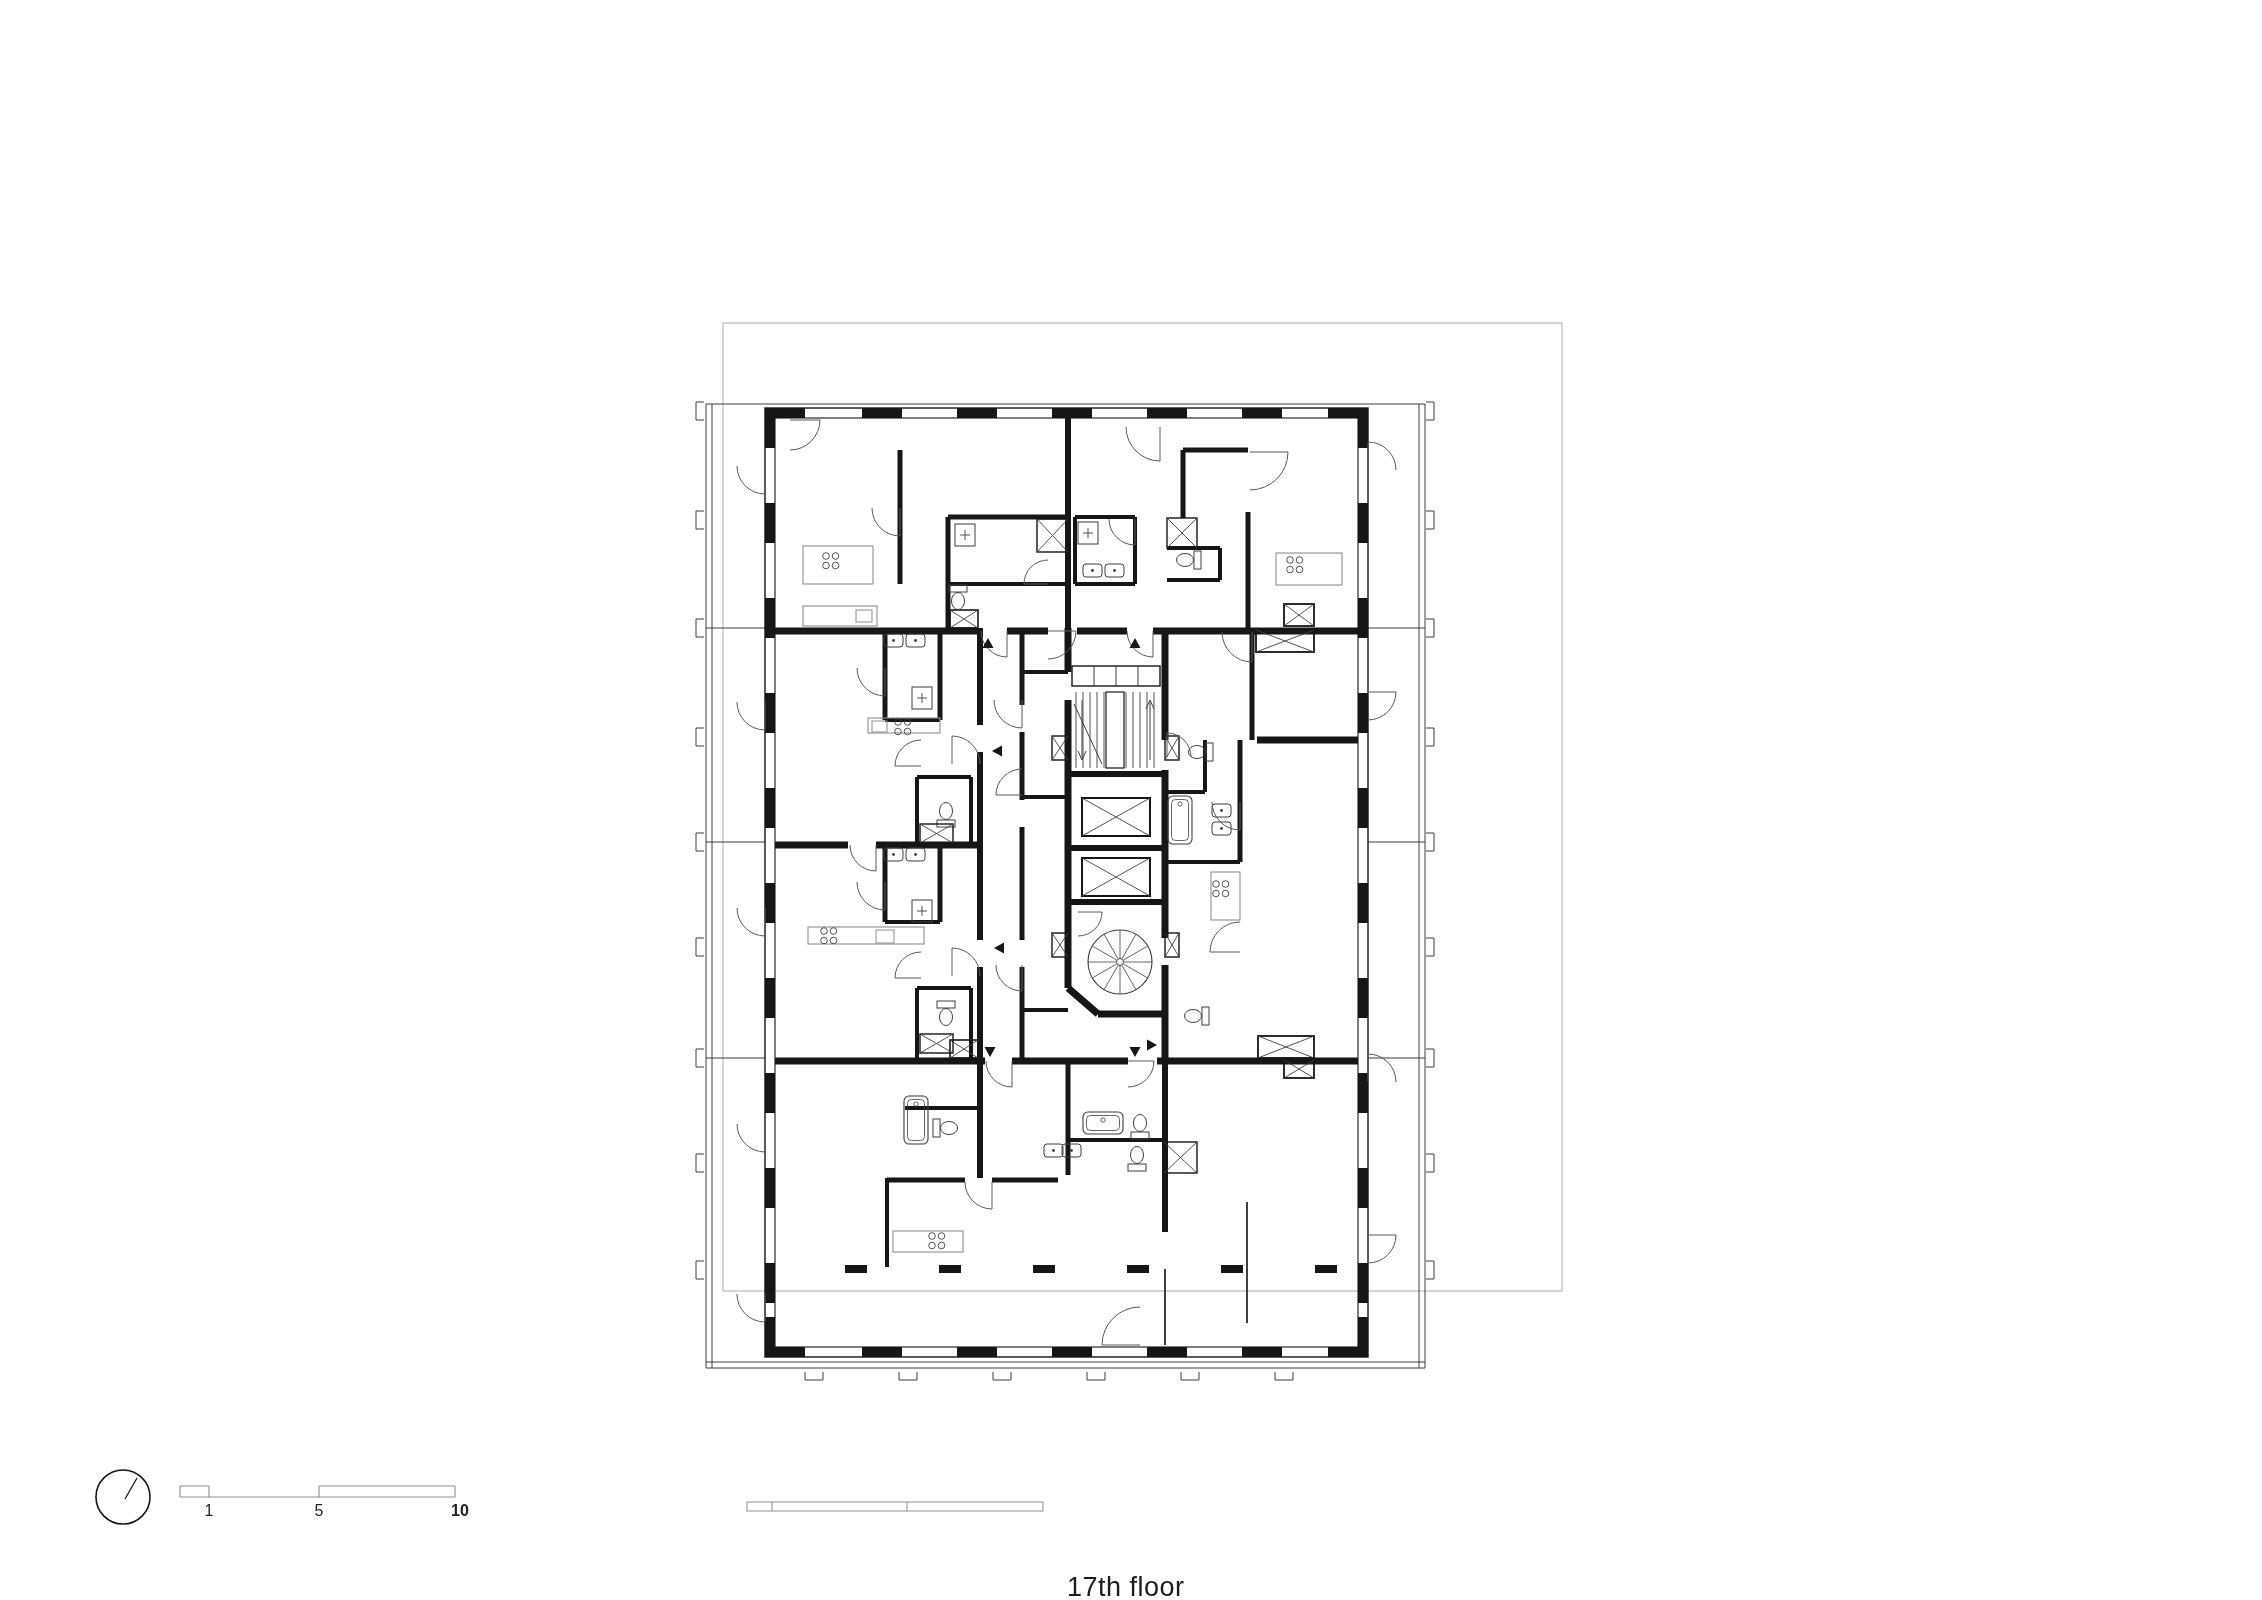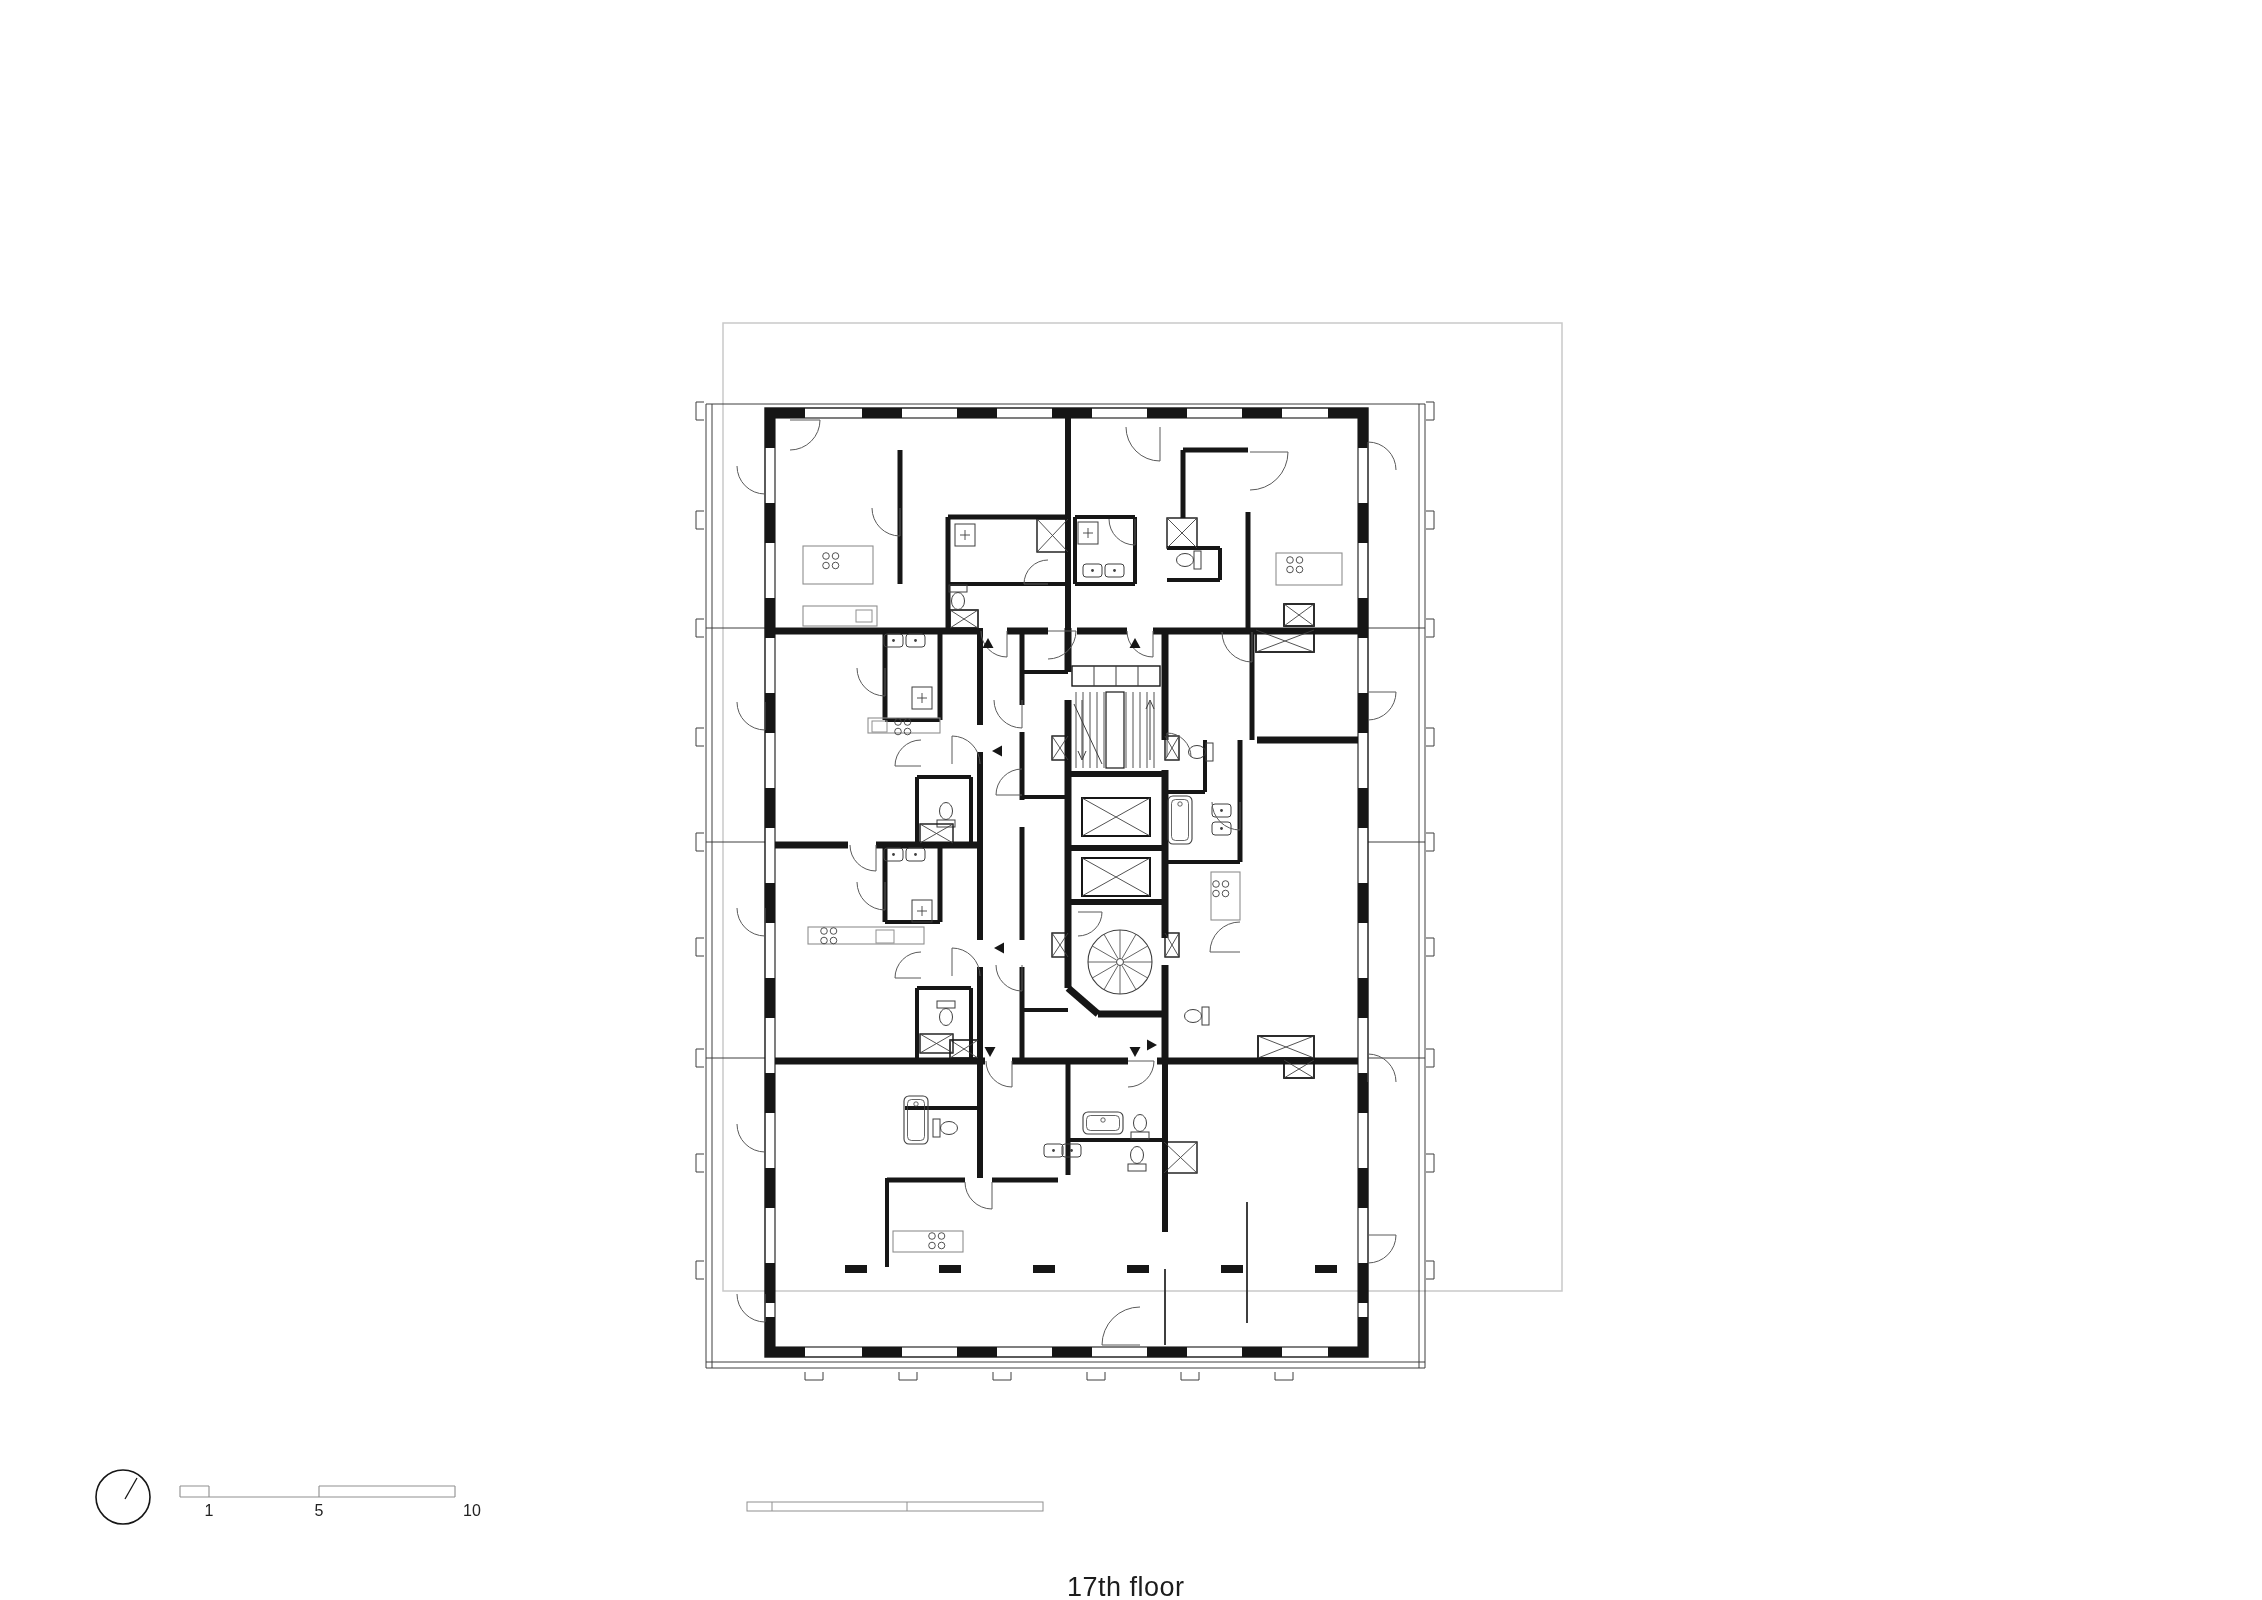--- a/index.html
+++ b/index.html
@@ -419,14 +419,14 @@
         <line x1="125" y1="1499" x2="137" y2="1478" stroke-width="1.3" stroke="#161616"></line>
         <path d="M180 1486 H209 M180 1486 V1497 M209 1486 V1497 M180 1497 H455 M319 1486 V1497 M319 1486 H455 M455 1486 V1497" stroke-width="1.1" stroke="#8f8f8f" fill="none"></path>
         <rect x="747" y="1502" width="296" height="9" stroke-width="1" stroke="#8f8f8f"></rect>
         <line x1="772" y1="1502" x2="772" y2="1511" stroke-width="1" stroke="#8f8f8f"></line>
         <line x1="907" y1="1502" x2="907" y2="1511" stroke-width="1" stroke="#8f8f8f"></line>
       </g>
     </svg>
   <div class="overlay floor-label">17th floor</div>
   <span class="overlay scale-num" id="sn0" style="left: 209px;">1</span>
   <span class="overlay scale-num" id="sn1" style="left: 319px;">5</span>
-  <span class="overlay scale-num" id="sn2" style="left: 472px;">10</span>
+  <span class="overlay scale-num" id="sn2" style="left: 460px; font-weight: bold;">10</span>
 </div>
 
 </body></html>

